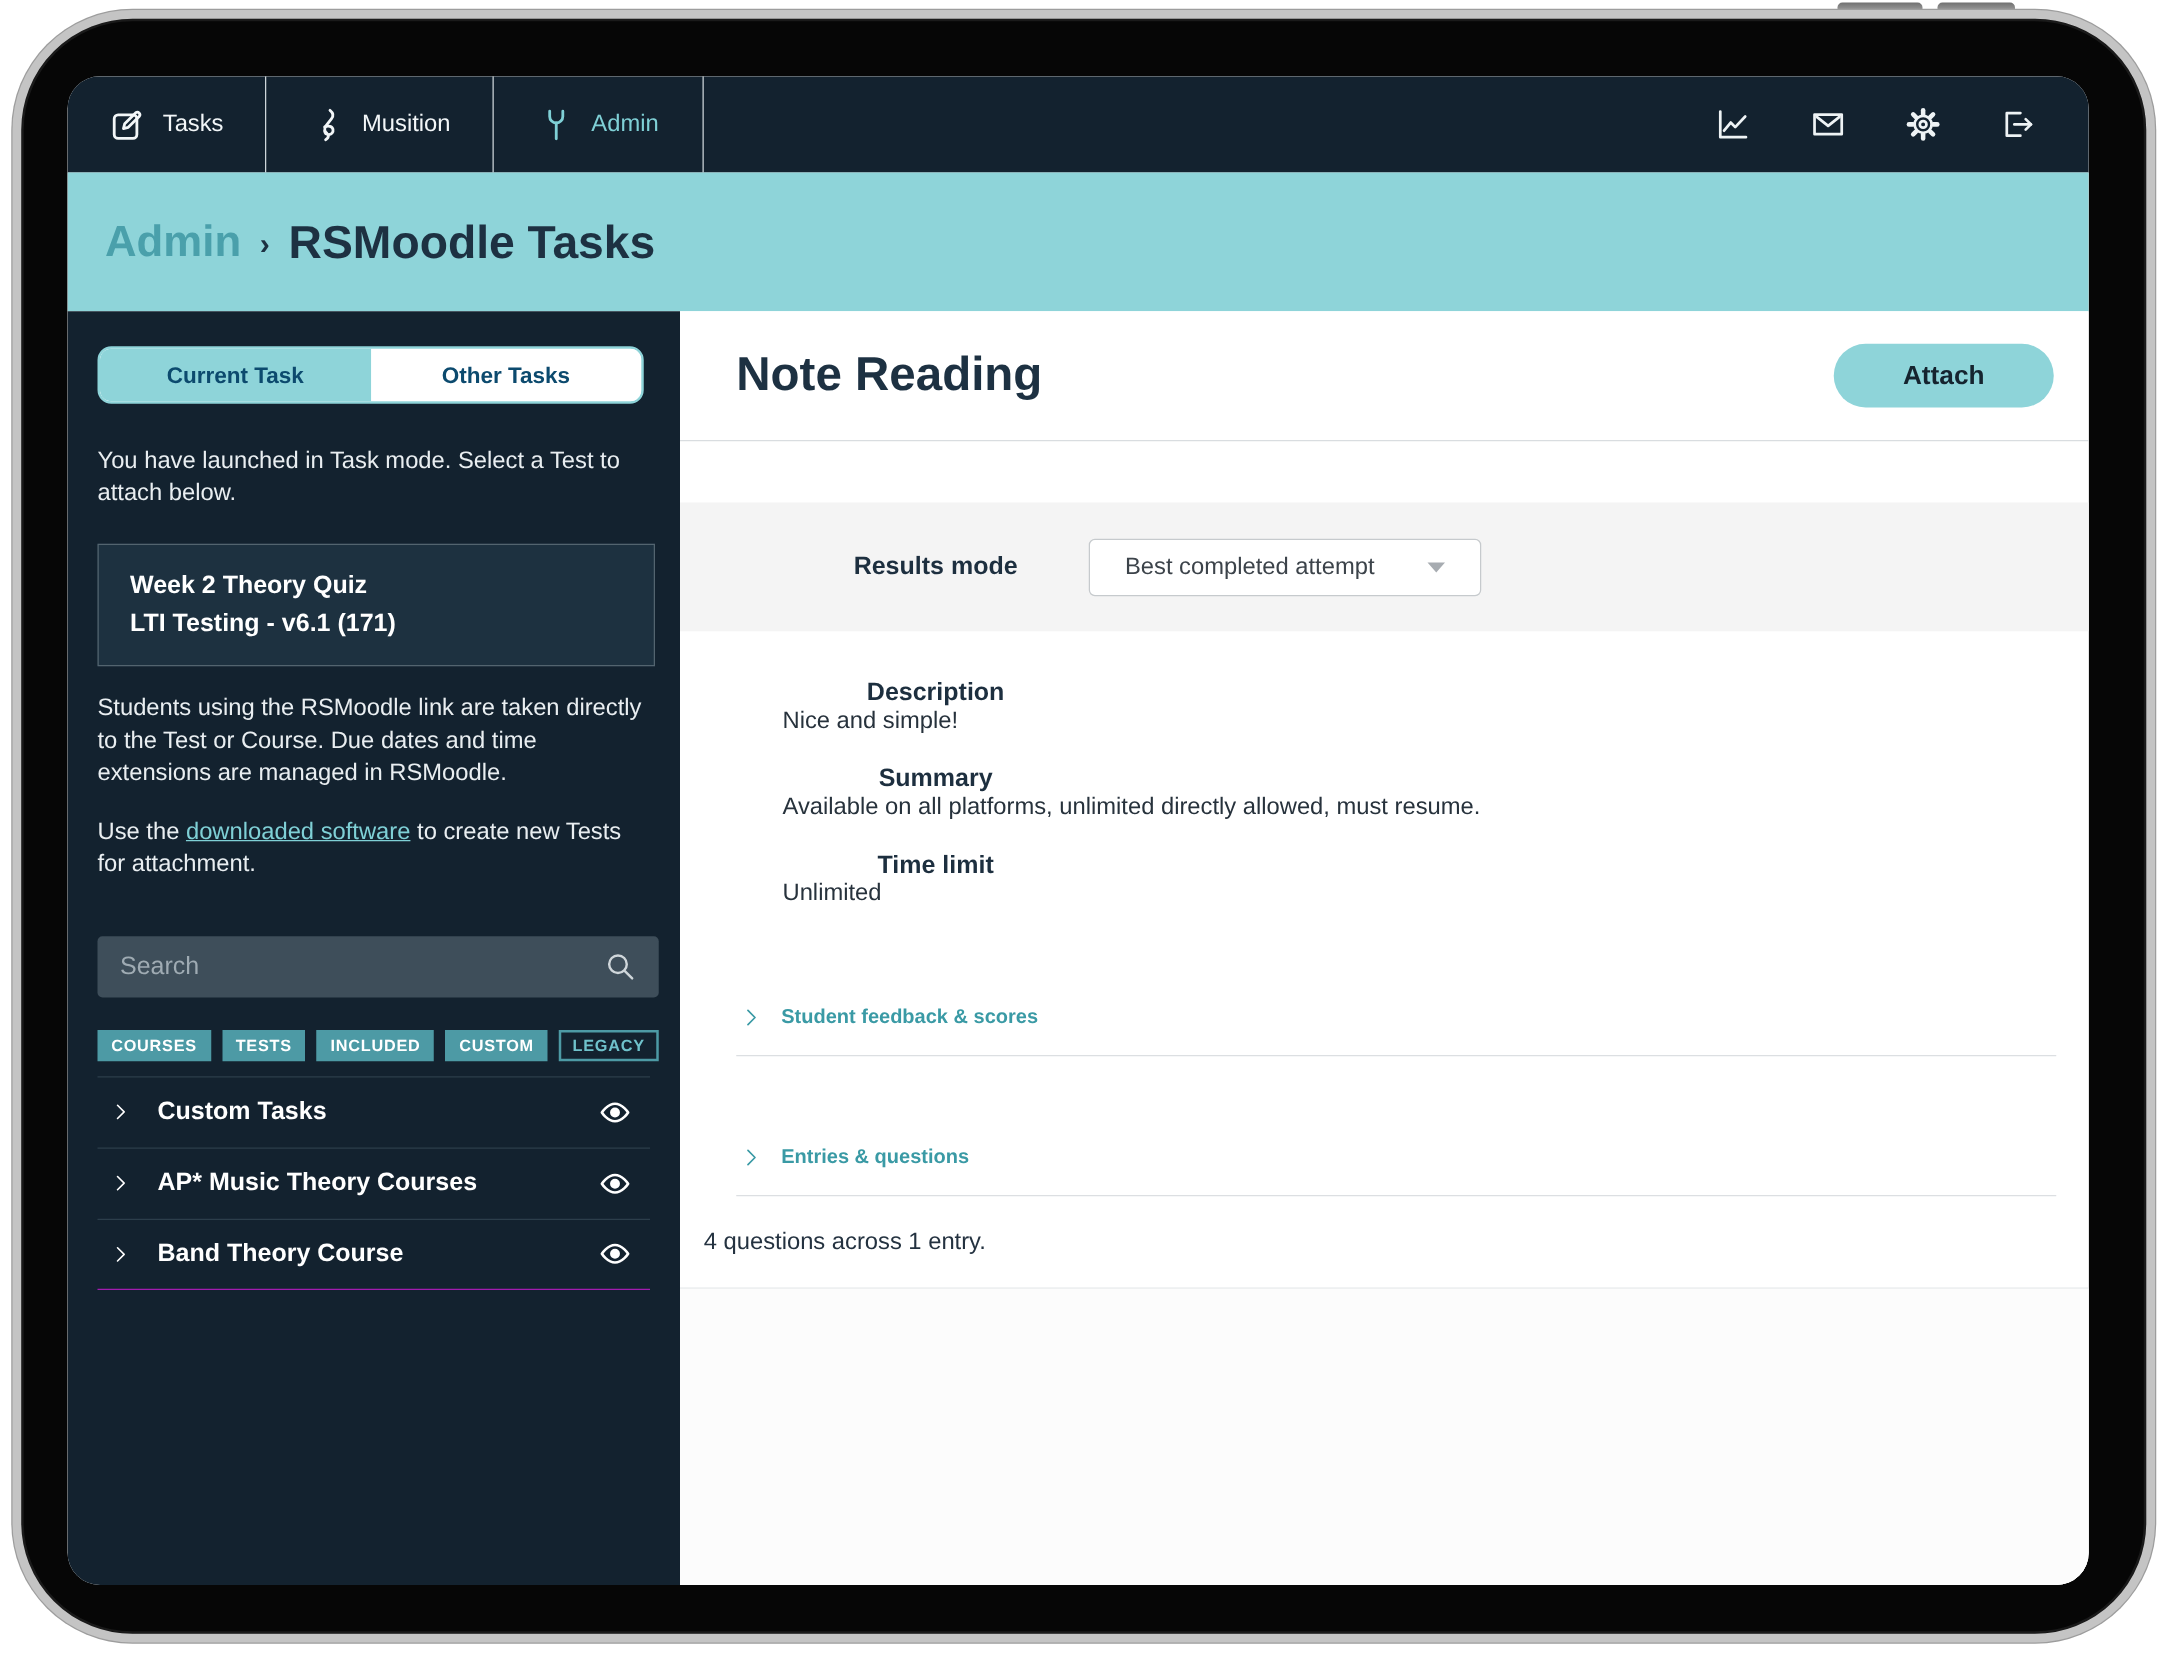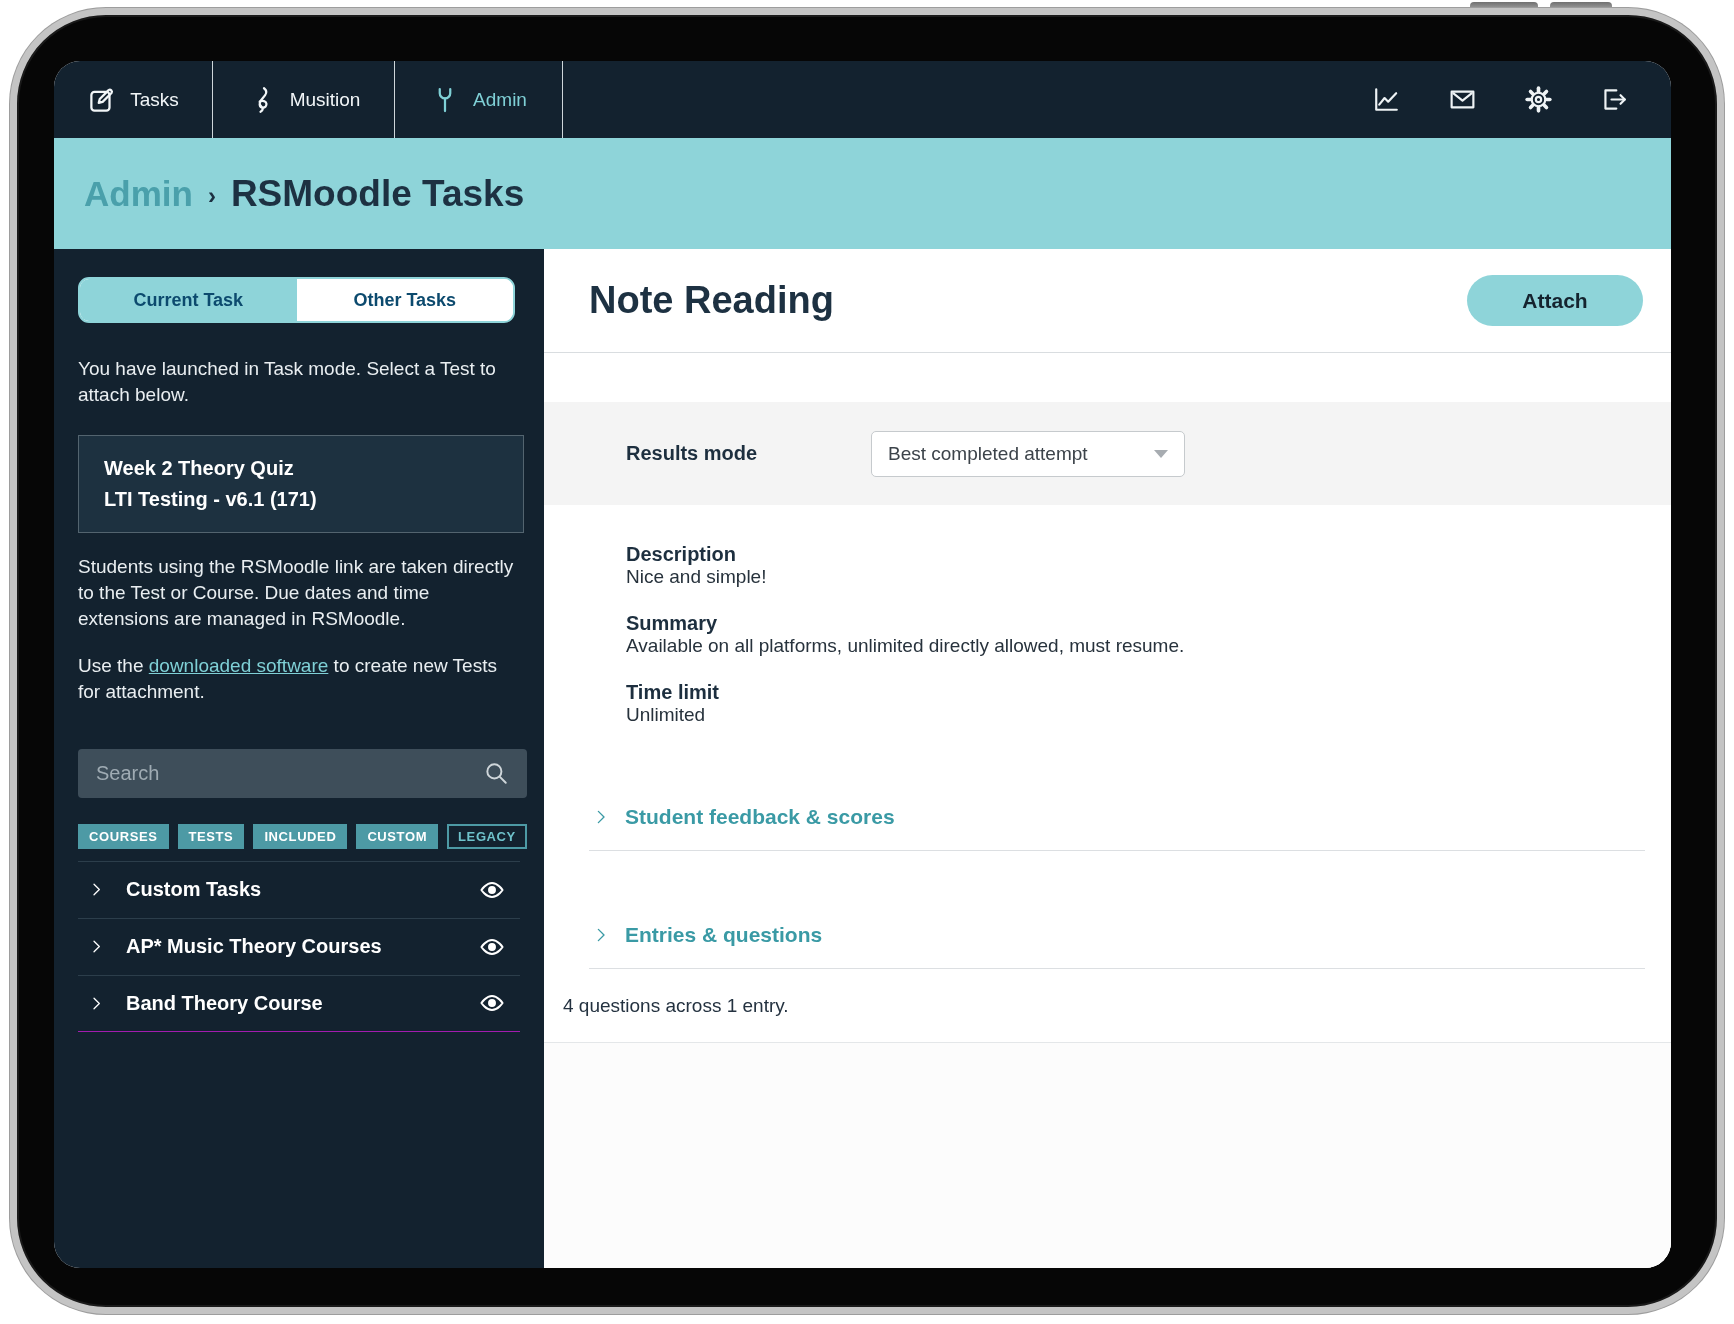--- a/index.html
+++ b/index.html
@@ -116,37 +116,37 @@
   .c-title { font-size:38px; font-weight:bold; color:#1d3142; }
   .attach-btn {
     margin-left:auto; width:176px; height:51px; border:none; border-radius:26px;
     background:#8ed4d9; color:#15242f; font-size:21px; font-weight:bold;
     font-family:"Liberation Sans", sans-serif; cursor:pointer;
   }
   .band-spacer { height:49px; }
   .gray-band {
     height:103px; background:#f4f4f4; display:flex; align-items:center; padding-left:82px;
   }
-  .f-label { width:245px; font-size:20px; font-weight:bold; color:#1d2f3f; flex-shrink:0; }
+  .f-label { width:245px; font-size:20px; font-weight:bold; color:#1d2f3f; flex-shrink:0;text-align:center; }
   .dropdown {
     width:314px; height:46px; background:#ffffff; border:1px solid #c6cacd; border-radius:5px;
-    display:flex; align-items:center; padding:0 16px; cursor:pointer;
+    display:flex; align-items:center; padding:0 28px; cursor:pointer;
   }
   .dropdown .dd-value { font-size:19px; color:#3c434a; }
   .dropdown .caret {
     margin-left:auto; width:0; height:0;
     border-left:7px solid transparent; border-right:7px solid transparent;
     border-top:8px solid #a7acb1;
   }
   .details { padding:38px 0 0 82px; }
   .d-row { display:flex; margin-bottom:24px; align-items:baseline;flex-direction:column; }
   .d-value { font-size:19px; color:#27323c; }
   .t-section { margin-top:55px; display:flex; align-items:center; gap:15px; padding-left:48px; }
   .t-section .chev { width:18px; height:18px; color:#3a9aa5; flex-shrink:0; }
-  .t-section .t-label { font-size:21px; font-weight:bold; color:#3a9aa5; cursor:pointer; }
+  .t-section .t-label { font-size:16px; font-weight:bold; color:#3a9aa5; cursor:pointer; }
   .rule { border:none; border-top:1px solid #dcdfe2; margin:21px 26px 0 45px; }
   .t-section.second { margin-top:72px; }
   .entries-note { margin-top:26px; padding-left:19px; font-size:19px; color:#243240; }
   .bottom-rule { border:none; border-top:1px solid #e4e7e9; margin-top:25px; }
   .bottom-fill { flex:1; background:#fcfcfc; }
 </style>
 </head>
 <body>
 
 <div class="page">

